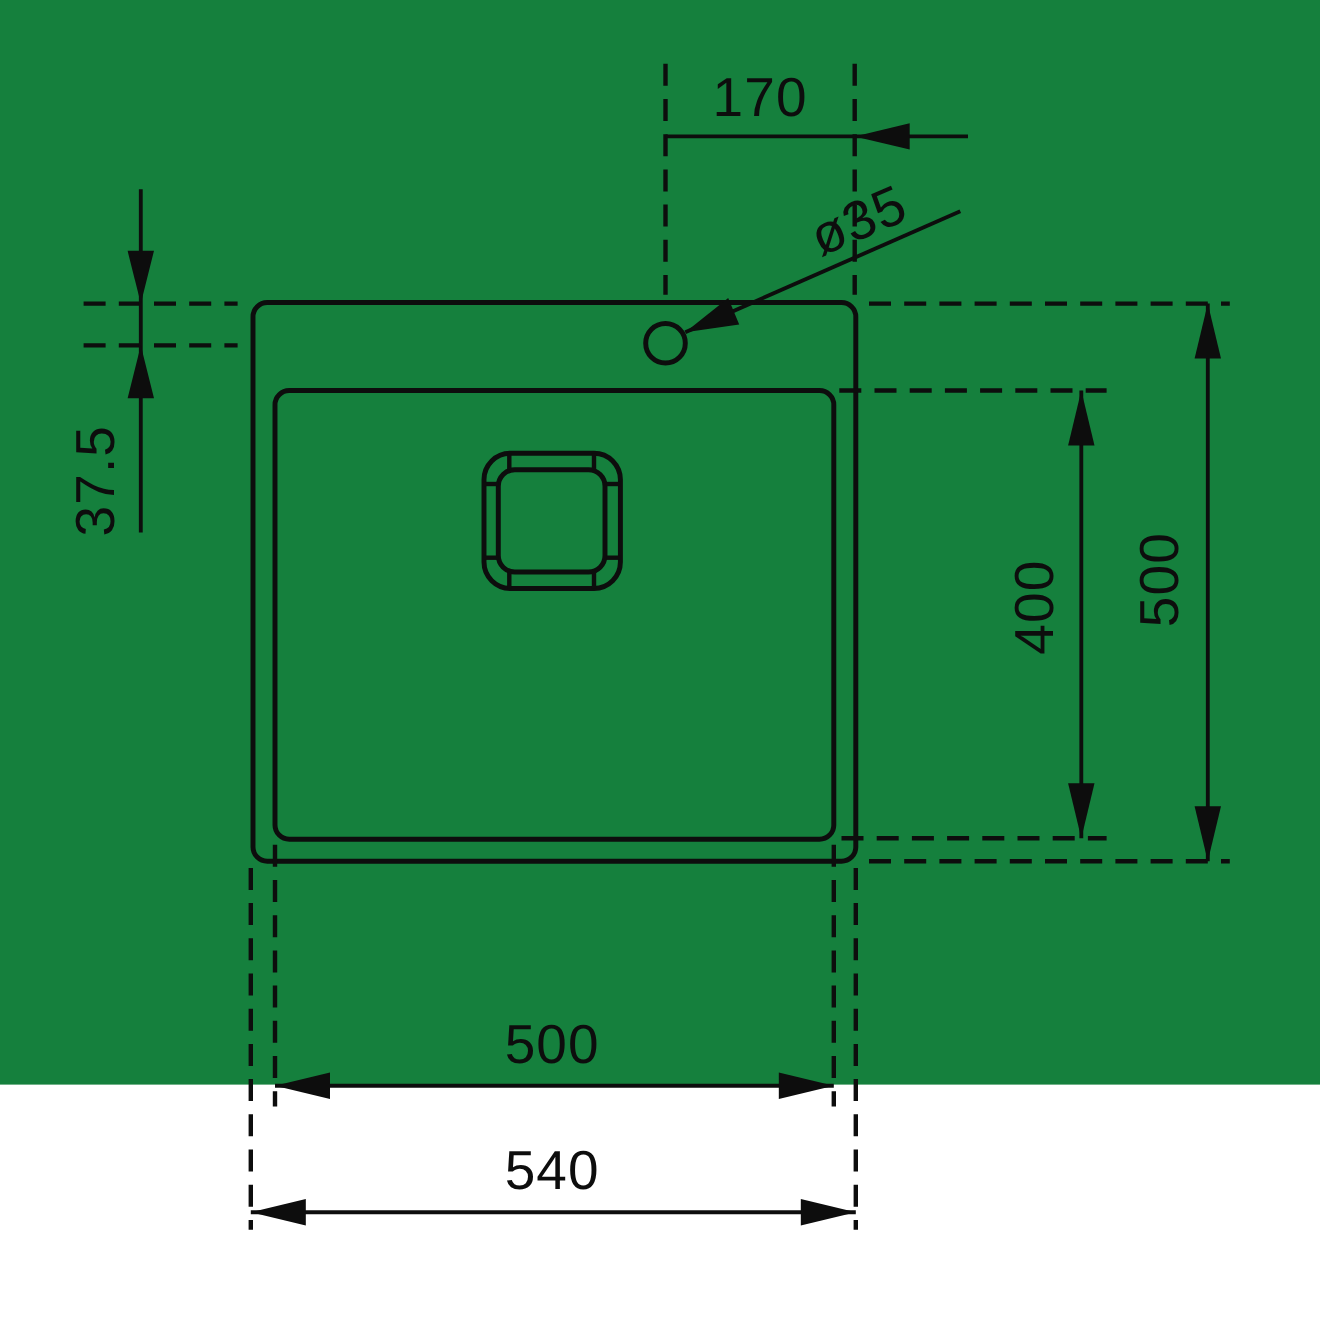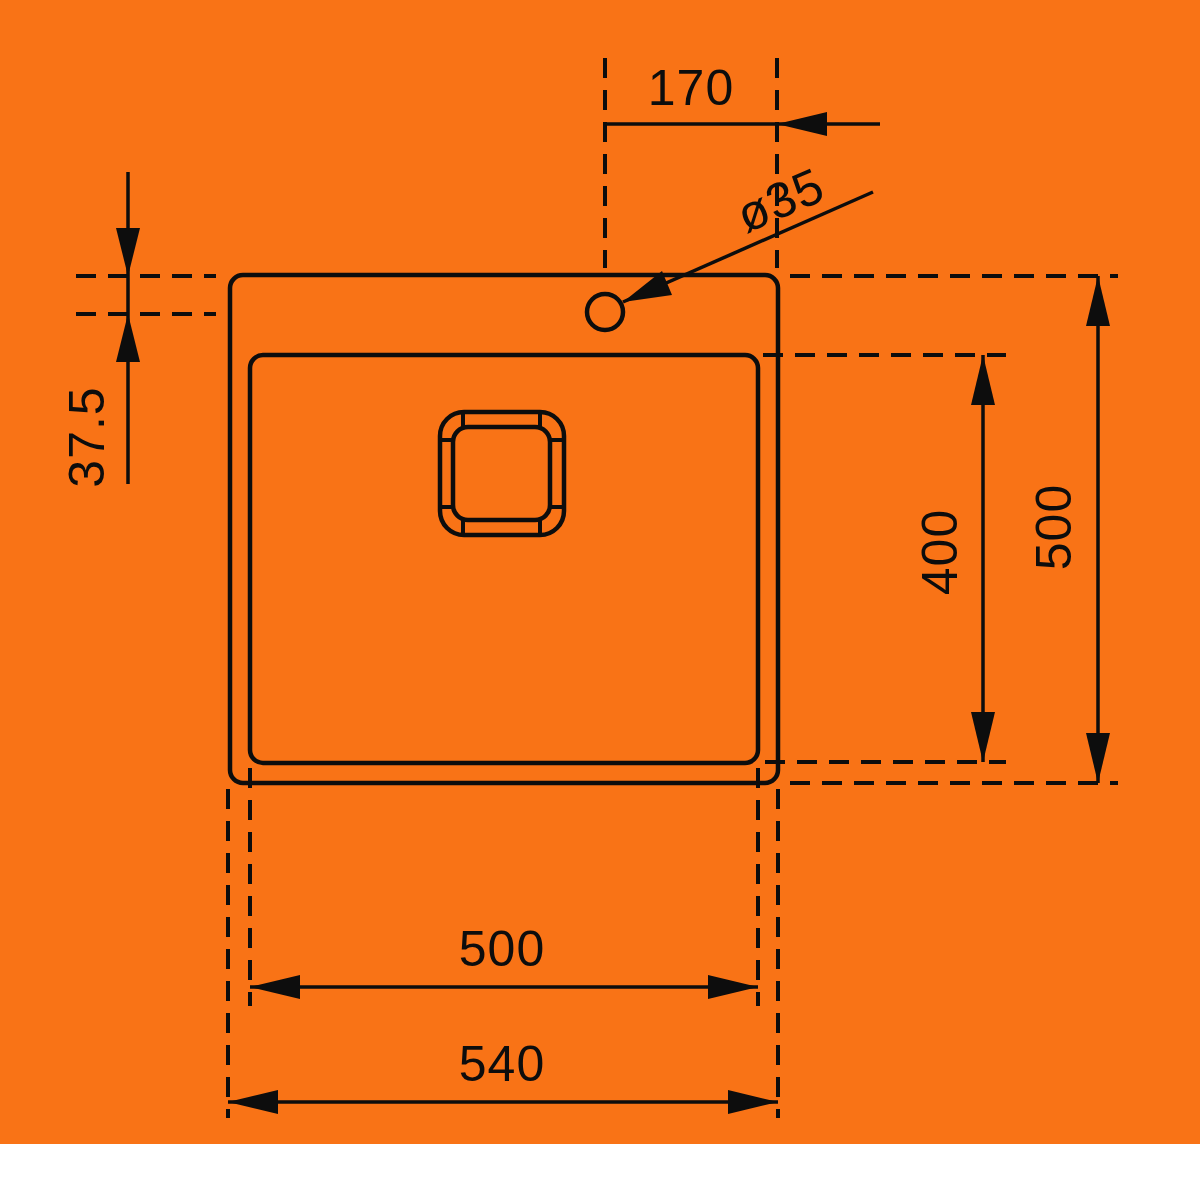--- a/index.html
+++ b/index.html
@@ -6,22 +6,22 @@
     margin: 0;
     padding: 0;
     background: #ffffff;
     width: 1200px;
     height: 1200px;
     overflow: hidden;
   }
   .drawing-stage {
     position: relative;
     width: 1200px;
-    height: 1144px;
-    background: #f97316;
+    height: 986px;
+    background: #15803d;
   }
   svg.tech-drawing {
     display: block;
     width: 1200px;
     height: 1200px;
     color: #0d0d0d;
   }
   svg.tech-drawing .outline {
     fill: none;
     stroke: currentColor;

